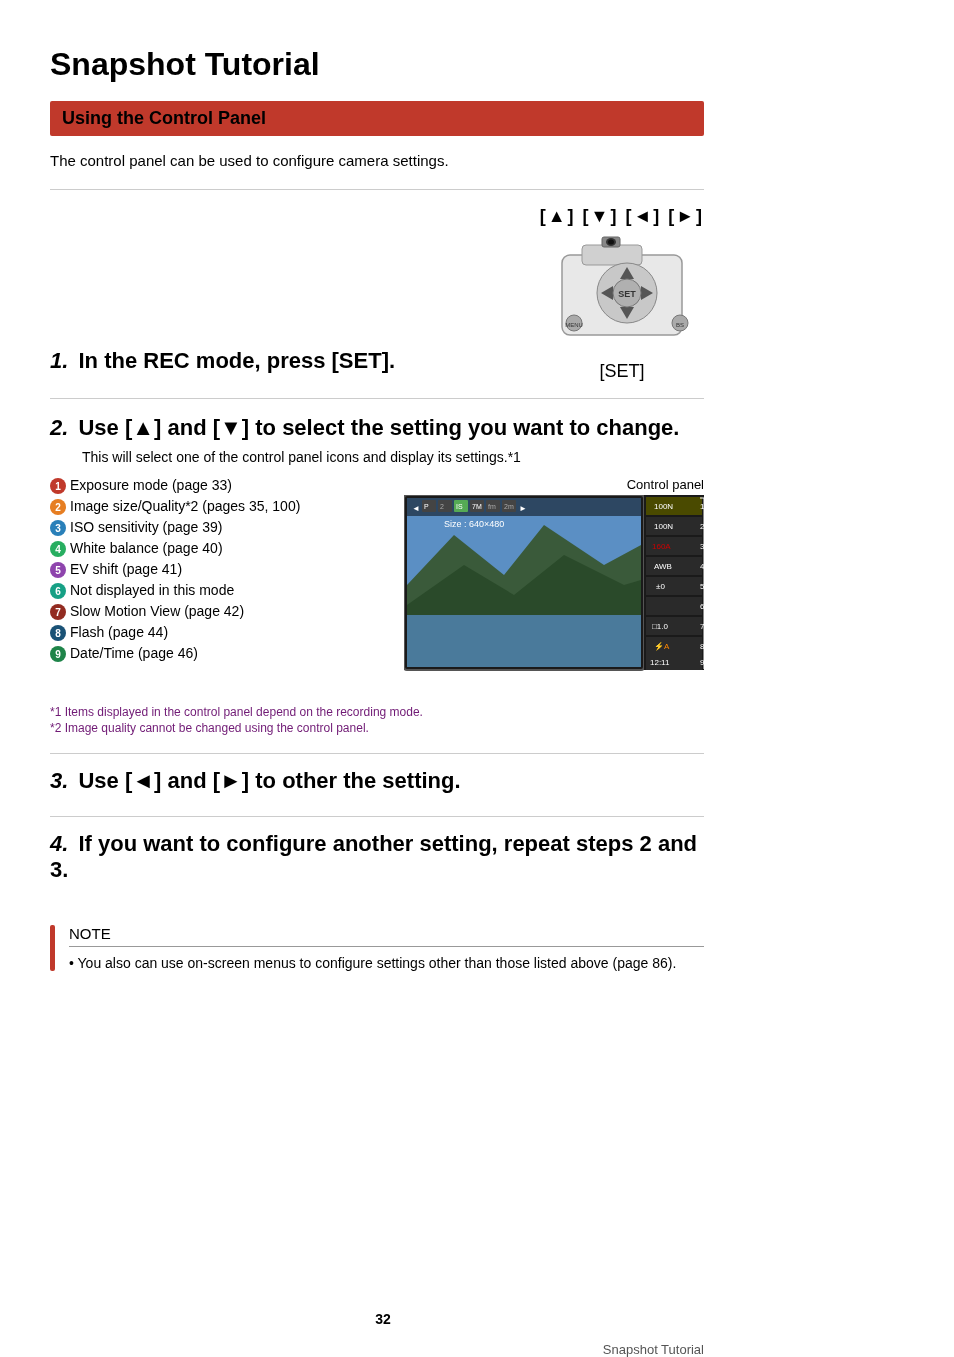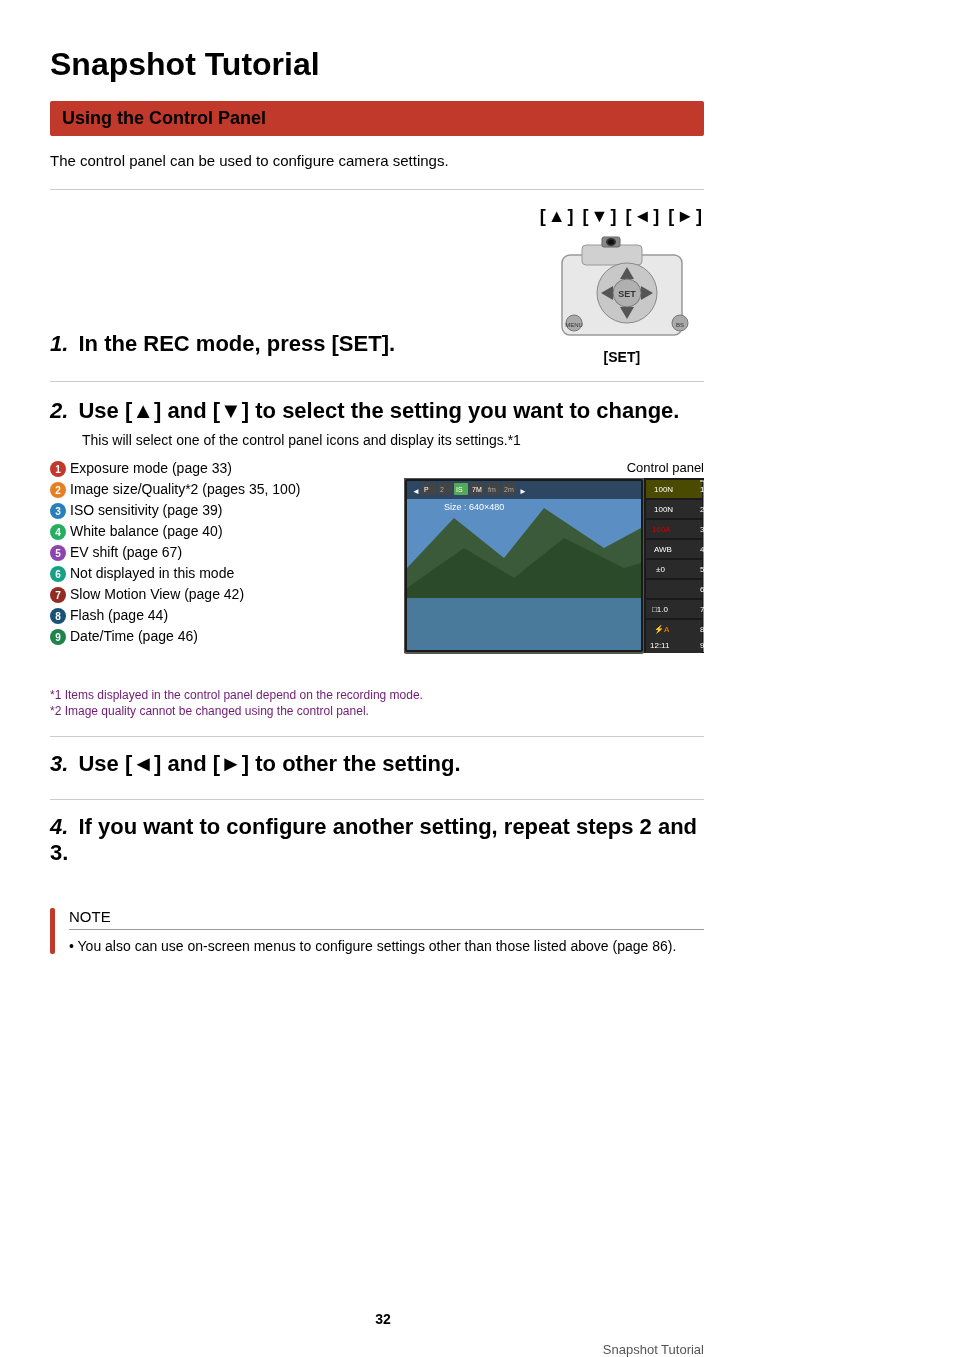--- a/index.html
+++ b/index.html
@@ -82,23 +82,22 @@
     .camera-buttons {
       width: 140px;
       height: 110px;
       position: relative;
     }
     .camera-buttons svg {
       width: 140px;
       height: 110px;
     }
     .set-label {
-      font-size: 14px;
-      margin-top: 4px;
-      font-weight: bold;
+      font-size: 18px;
+      margin-top: 16px;
     }
     
     .step2-block {
       border-top: 1px solid #ccc;
       padding-top: 16px;
       padding-bottom: 16px;
     }
     .step2-content {
       display: flex;
       gap: 20px;
@@ -302,21 +301,21 @@
         <li>
           <span class="num-circle num-blue">3</span>
           <span>ISO sensitivity (page 39)</span>
         </li>
         <li>
           <span class="num-circle num-green">4</span>
           <span>White balance (page 40)</span>
         </li>
         <li>
           <span class="num-circle num-purple">5</span>
-          <span>EV shift (page 67)</span>
+          <span>EV shift (page 41)</span>
         </li>
         <li>
           <span class="num-circle num-teal">6</span>
           <span>Not displayed in this mode</span>
         </li>
         <li>
           <span class="num-circle num-darkred">7</span>
           <span>Slow Motion View (page 42)</span>
         </li>
         <li>

